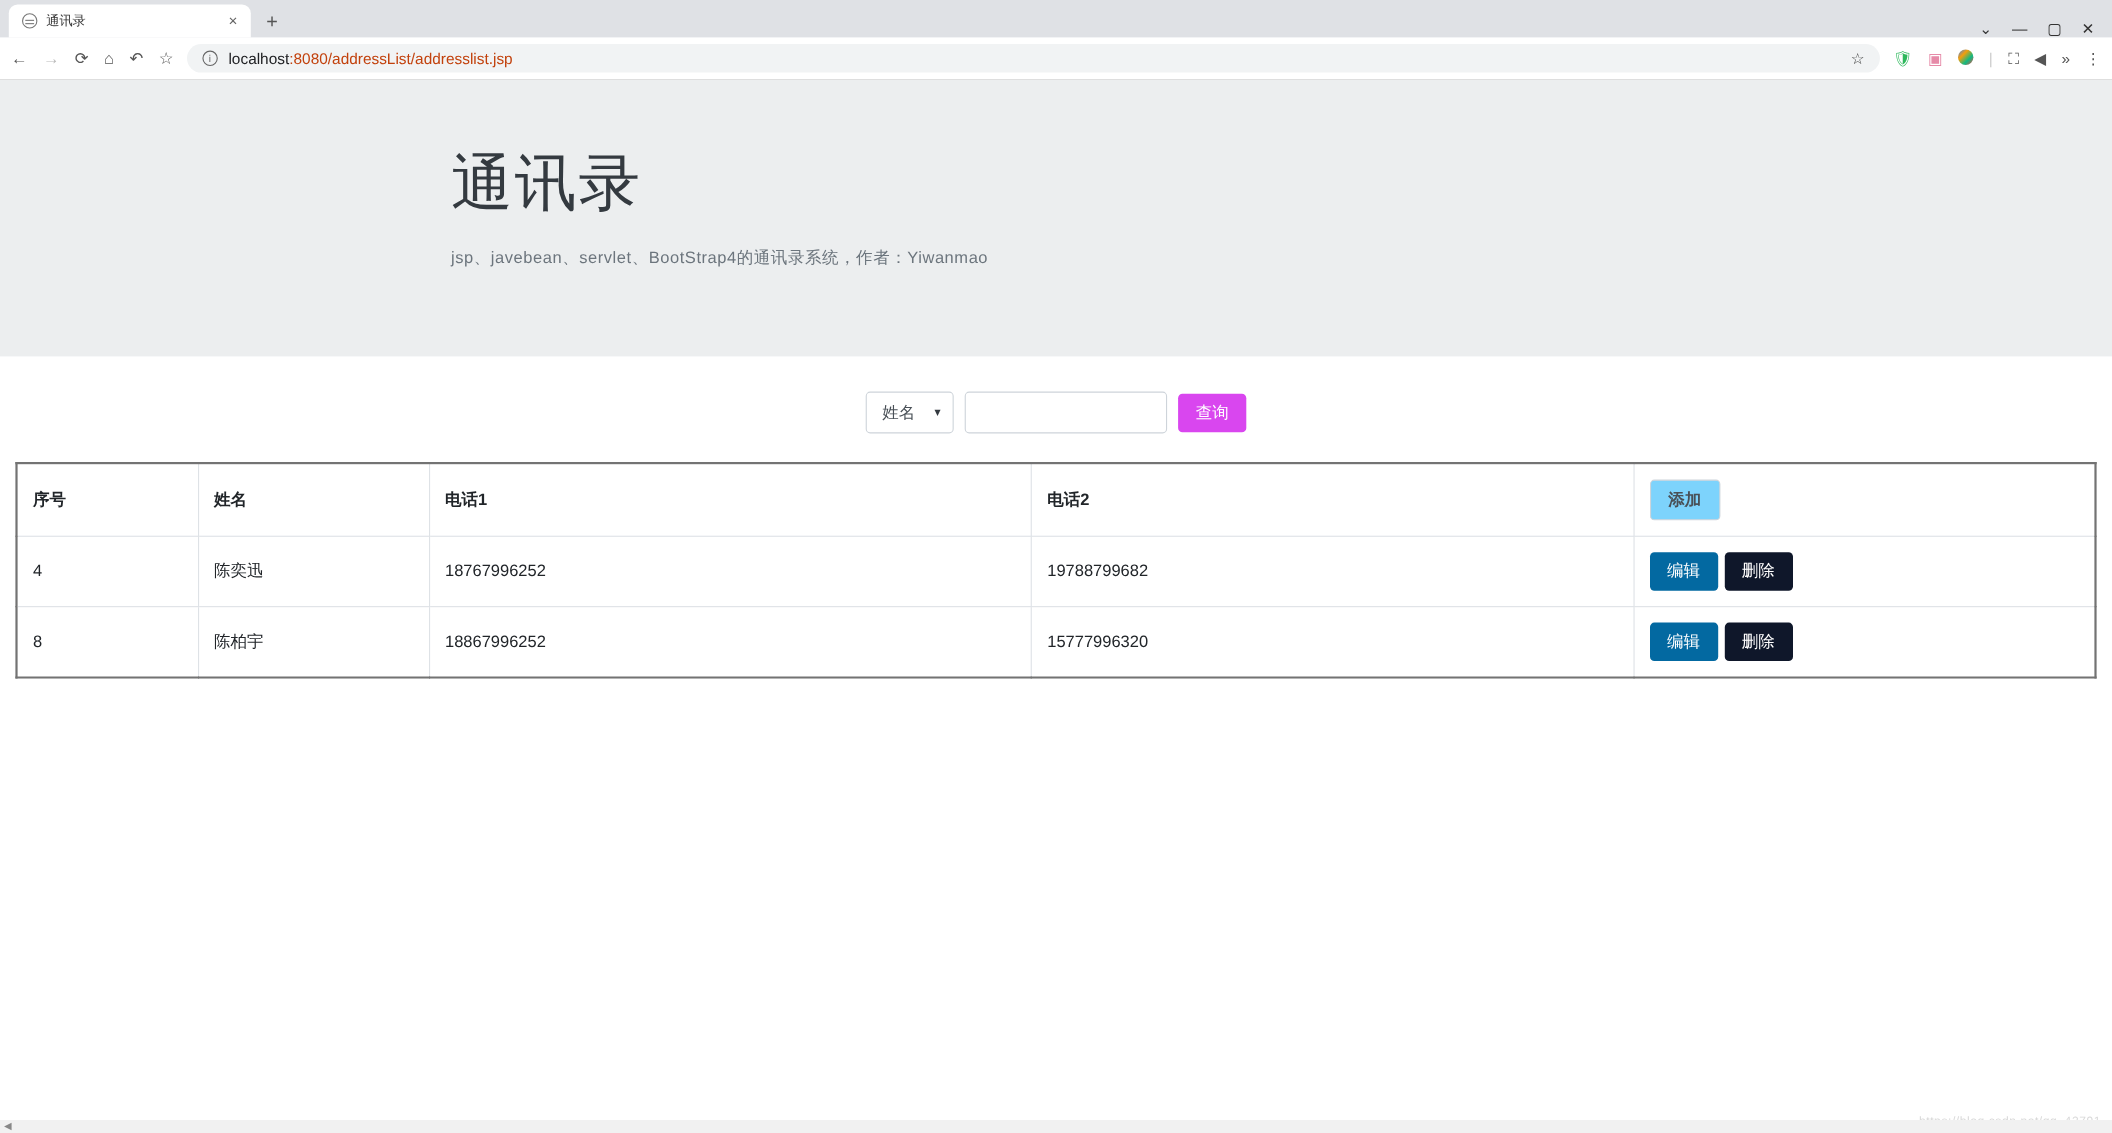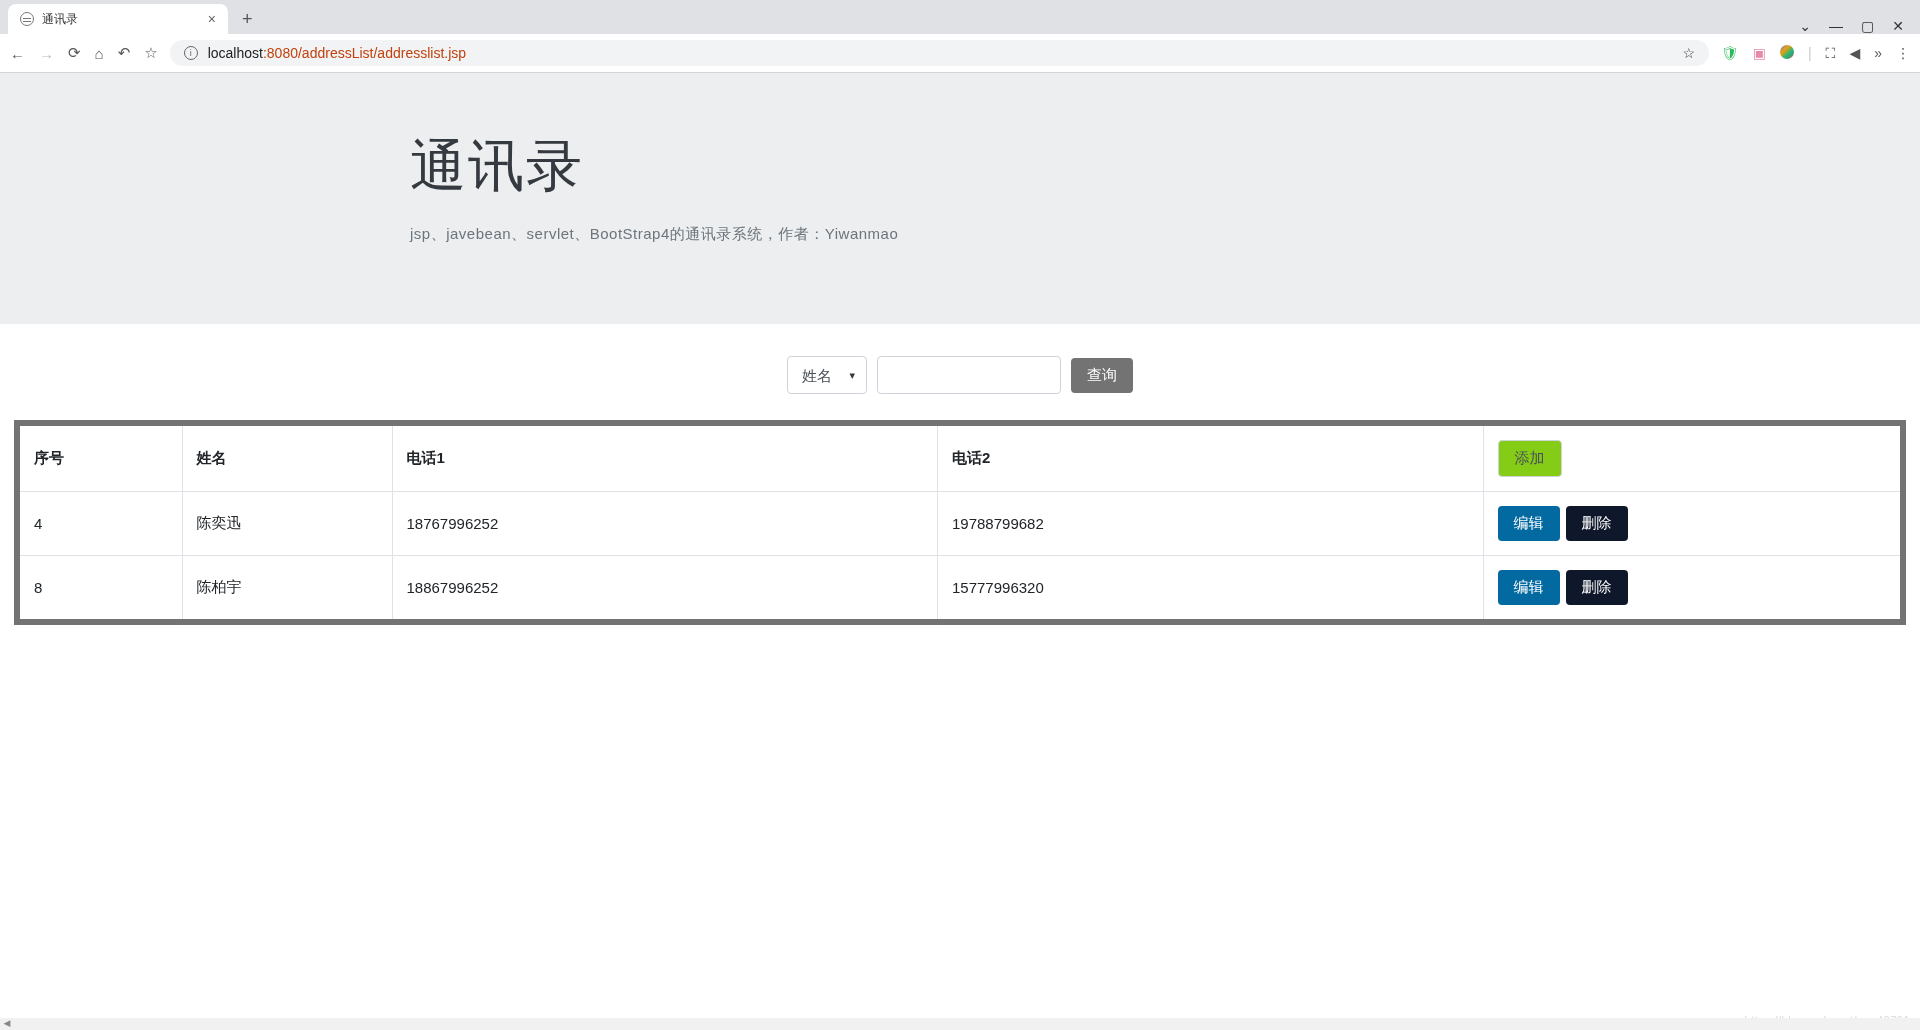--- a/index.html
+++ b/index.html
@@ -35,28 +35,28 @@
     .hero h1 { font-size: 56px; font-weight: 300; color: #343a40; margin-bottom: 20px; letter-spacing: 2px; }
     .hero p { font-size: 15px; color: #6c757d; letter-spacing: 0.5px; }
 
     
     .search-row { display: flex; justify-content: center; align-items: center; gap: 10px; padding: 32px 0 26px; }
     .select-wrap { position: relative; }
     .select-wrap select { appearance: none; border: 1px solid #ced4da; border-radius: 4px; padding: 8px 34px 8px 14px; font-size: 15px; color: #495057; background: #fff; cursor: pointer; height: 38px; }
     .select-wrap::after { content: "▾"; position: absolute; right: 12px; top: 50%; transform: translateY(-50%); color: #343a40; font-size: 11px; pointer-events: none; }
     .search-row input[type=text] { border: 1px solid #ced4da; border-radius: 4px; height: 38px; width: 184px; padding: 0 12px; font-size: 15px; }
     .btn { border: none; border-radius: 4px; padding: 8px 16px; font-size: 15px; cursor: pointer; }
-    .btn-primary { background: #737373; color: #fff; }
-    .btn-outline { background: #84cc16; border: 1px solid #ced4da; color: #495057; }
+    .btn-primary { background: #d946ef; color: #fff; }
+    .btn-outline { background: #7dd3fc; border: 1px solid #ced4da; color: #495057; font-weight: bold; }
     .btn-info { background: #0369a1; color: #fff; }
     .btn-danger { background: #0f172a; color: #fff; }
 
     
     .table-wrap { padding: 0 14px; }
-    table { width: 100%; border-collapse: collapse; border: 6px solid #737373; }
+    table { width: 100%; border-collapse: collapse; border: 2px solid #737373; }
     th, td { border: 1px solid #dee2e6; padding: 14px 14px; text-align: left; font-size: 15px; color: #212529; }
     th { font-weight: 700; }
     tr td:nth-child(5), tr th:nth-child(5) { width: 420px; }
     th:nth-child(1), td:nth-child(1) { width: 165px; }
     th:nth-child(2), td:nth-child(2) { width: 210px; }
     .row-btns { display: flex; gap: 6px; }
 
     .watermark { position: fixed; bottom: 4px; right: 10px; color: #d9d9d9; font-size: 11px; letter-spacing: 0.5px; }
     .h-scroll { position: fixed; bottom: 0; left: 0; right: 0; height: 12px; background: #f1f1f1; display: flex; align-items: center; }
     .h-scroll .thumb-l { width: 14px; height: 12px; color: #888; font-size: 9px; text-align: center; }

